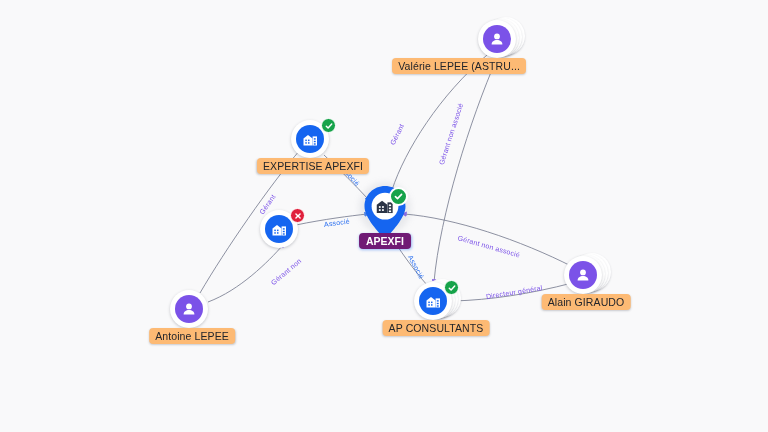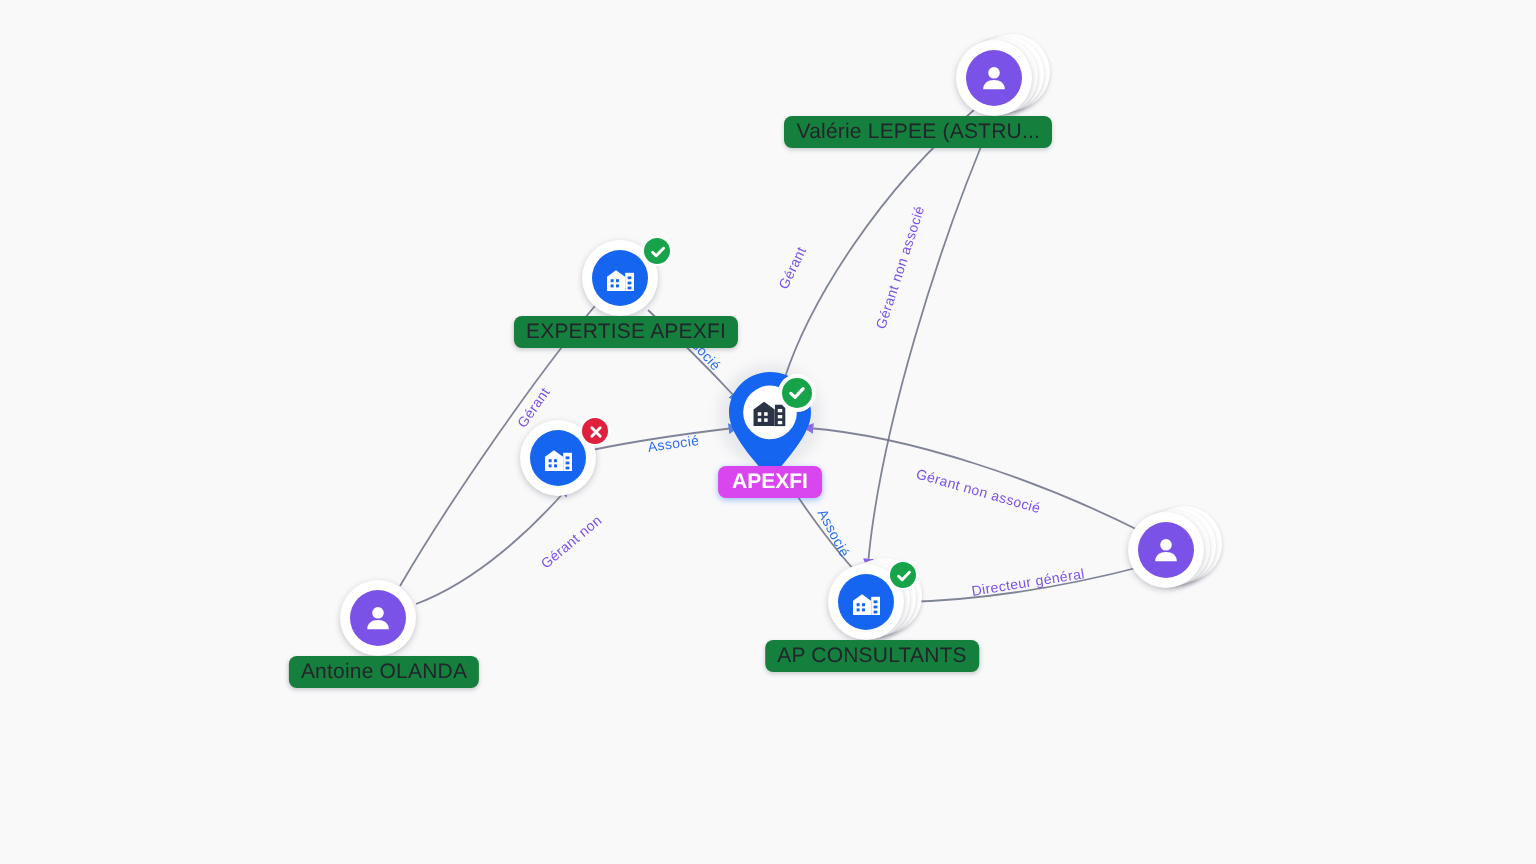--- a/index.html
+++ b/index.html
@@ -36,39 +36,39 @@
   .badge{position:absolute;width:13px;height:13px;border-radius:50%;
          border:1.5px solid #ffffff;right:-1px;top:2px;
          display:flex;align-items:center;justify-content:center;}
   .badge.ok{background:#16a34a;}
   .badge.ko{background:#e0203c;}
   .badge svg{display:block;}
 
   
   .nlabel{position:absolute;left:50%;transform:translateX(-50%);
           top:42px;white-space:nowrap;
-          background:#15803d;border-radius:4px;
+          background:#fdba74;border-radius:4px;
           padding:2px 6px;font-size:10.5px;color:#22252b;
           letter-spacing:.1px;
           box-shadow:0 1px 2px rgba(60,64,80,.25);}
   .nlabel.offset-right{left:auto;right:-4px;transform:none;}
 
   
   .pin-wrap{position:absolute;transform:translate(-50%,-50%);}
   .pin-hit{position:relative;width:48px;height:58px;}
   .pin-halo{position:absolute;left:-2px;top:-2px;width:52px;height:52px;
             border-radius:50%;background:rgba(120,130,150,.13);filter:blur(3px);}
   .pin-svg{position:absolute;left:0;top:0;}
   .pin-icon{position:absolute;left:13px;top:11px;width:22px;height:22px;
             display:flex;align-items:center;justify-content:center;}
   .pin-badge{position:absolute;right:1px;top:3px;width:15px;height:15px;
              border-radius:50%;background:#16a34a;border:2px solid #ffffff;
              display:flex;align-items:center;justify-content:center;}
   .pill{position:absolute;left:50%;transform:translateX(-50%);top:49px;
-        background:#d946ef;color:#ffffff;border-radius:4px;
+        background:#701a75;color:#ffffff;border-radius:4px;
         padding:2px 7px;font-size:10.5px;font-weight:bold;white-space:nowrap;
         box-shadow:0 1px 3px rgba(21,101,240,.4);}
 
   
   .elabel{position:absolute;white-space:nowrap;font-size:7px;
           letter-spacing:.2px;transform-origin:0 50%;
           pointer-events:none;}
   .elabel.person{color:#7b52e8;}
   .elabel.company{color:#2a6ff0;}
 </style>
@@ -238,30 +238,31 @@
           <div class="stack s2"></div>
           <div class="stack s3"></div>
           <div class="disc">
             <div class="inner person">
               <svg width="16" height="16" viewBox="0 0 16 16" aria-hidden="true">
                 <circle cx="8" cy="5.4" r="2.9" fill="#fff"></circle>
                 <path d="M2.6 13.6c0-3 2.4-4.6 5.4-4.6s5.4 1.6 5.4 4.6z" fill="#fff"></path>
               </svg>
             </div>
           </div>
+          <div class="nlabel">Alain GIRAUDO</div>
         </div>
       </div>
       <div class="node" style="left: 192px; top: 308px;">
         <div class="node-hit">
           <div class="disc">
             <div class="inner person">
               <svg width="16" height="16" viewBox="0 0 16 16" aria-hidden="true">
                 <circle cx="8" cy="5.4" r="2.9" fill="#fff"></circle>
                 <path d="M2.6 13.6c0-3 2.4-4.6 5.4-4.6s5.4 1.6 5.4 4.6z" fill="#fff"></path>
               </svg>
             </div>
           </div>
-          <div class="nlabel">Antoine OLANDA</div>
+          <div class="nlabel">Antoine LEPEE</div>
         </div>
       </div>
     </div>
 
 </div>
 
 </body></html>

